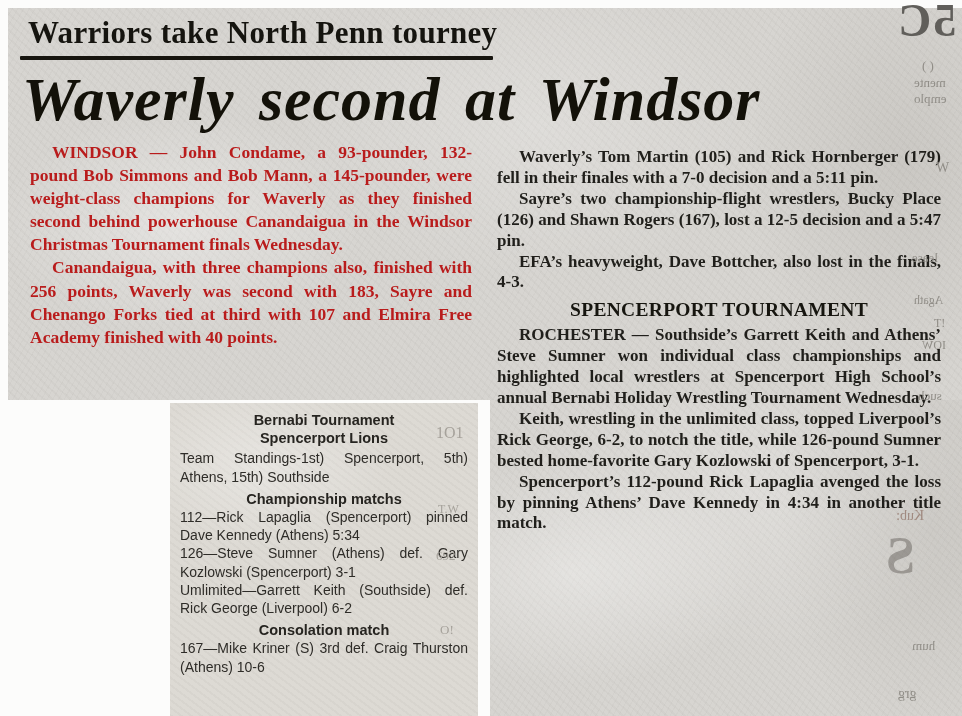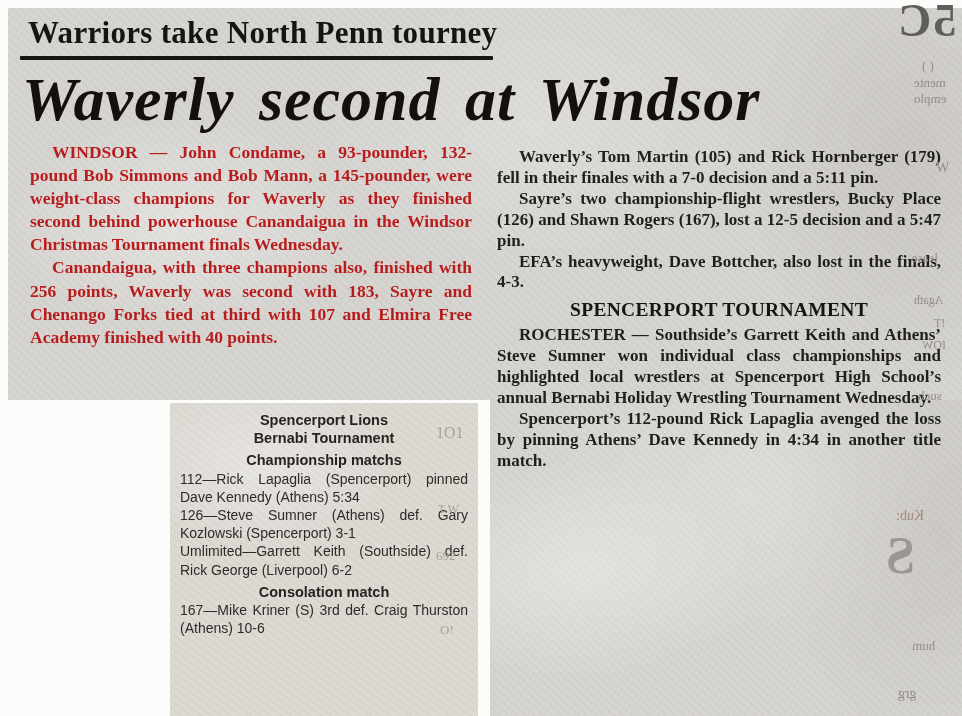--- a/index.html
+++ b/index.html
@@ -118,27 +118,29 @@
     <div>
 
     <p class="para">Waverly’s Tom Martin (105) and Rick Hornberger (179) fell in their finales with a 7-0 decision and a 5:11 pin.</p>
         <p class="para">Sayre’s two championship-flight wrestlers, Bucky Place (126) and Shawn Rogers (167), lost a 12-5 decision and a 5:47 pin.</p>
         <p class="para">EFA’s heavyweight, Dave Bottcher, also lost in the finals, 4-3.</p>
       </div>
     <h2 class="sec-head">SPENCERPORT TOURNAMENT</h2>
     <div>
 
     <p class="para">ROCHESTER — Southside’s Garrett Keith and Athens’ Steve Sumner won individual class championships and highlighted local wrestlers at Spencerport High School’s annual Bernabi Holiday Wrestling Tournament Wednesday.</p>
+        <p class="para">Keith, wrestling in the unlimited class, topped Liverpool’s Rick George, 6-2, to notch the title, while 126-pound Sumner bested home-favorite Gary Kozlowski of Spencerport, 3-1.</p>
         <p class="para">Spencerport’s 112-pound Rick Lapaglia avenged the loss by pinning Athens’ Dave Kennedy in 4:34 in another title match.</p>
       </div>
   </div>
 
   <div class="boxscore">
+    <div class="bx-title">Bernabi Tournament</div>
     <div class="bx-title">Spencerport Lions</div>
-    <div class="bx-title">Bernabi Tournament</div>
+    <p class="bx-body bx-standings">Team Standings-1st) Spencerport, 5th) Athens, 15th) Southside</p>
     <div class="bx-head">Championship matchs</div>
     <div>
 
     <p class="bx-body">112—Rick Lapaglia (Spencerport) pinned Dave Kennedy (Athens) 5:34</p>
         <p class="bx-body">126—Steve Sumner (Athens) def. Gary Kozlowski (Spencerport) 3-1</p>
         <p class="bx-body">Umlimited—Garrett Keith (Southside) def. Rick George (Liverpool) 6-2</p>
       </div>
     <div class="bx-head">Consolation match</div>
     <div>
 

